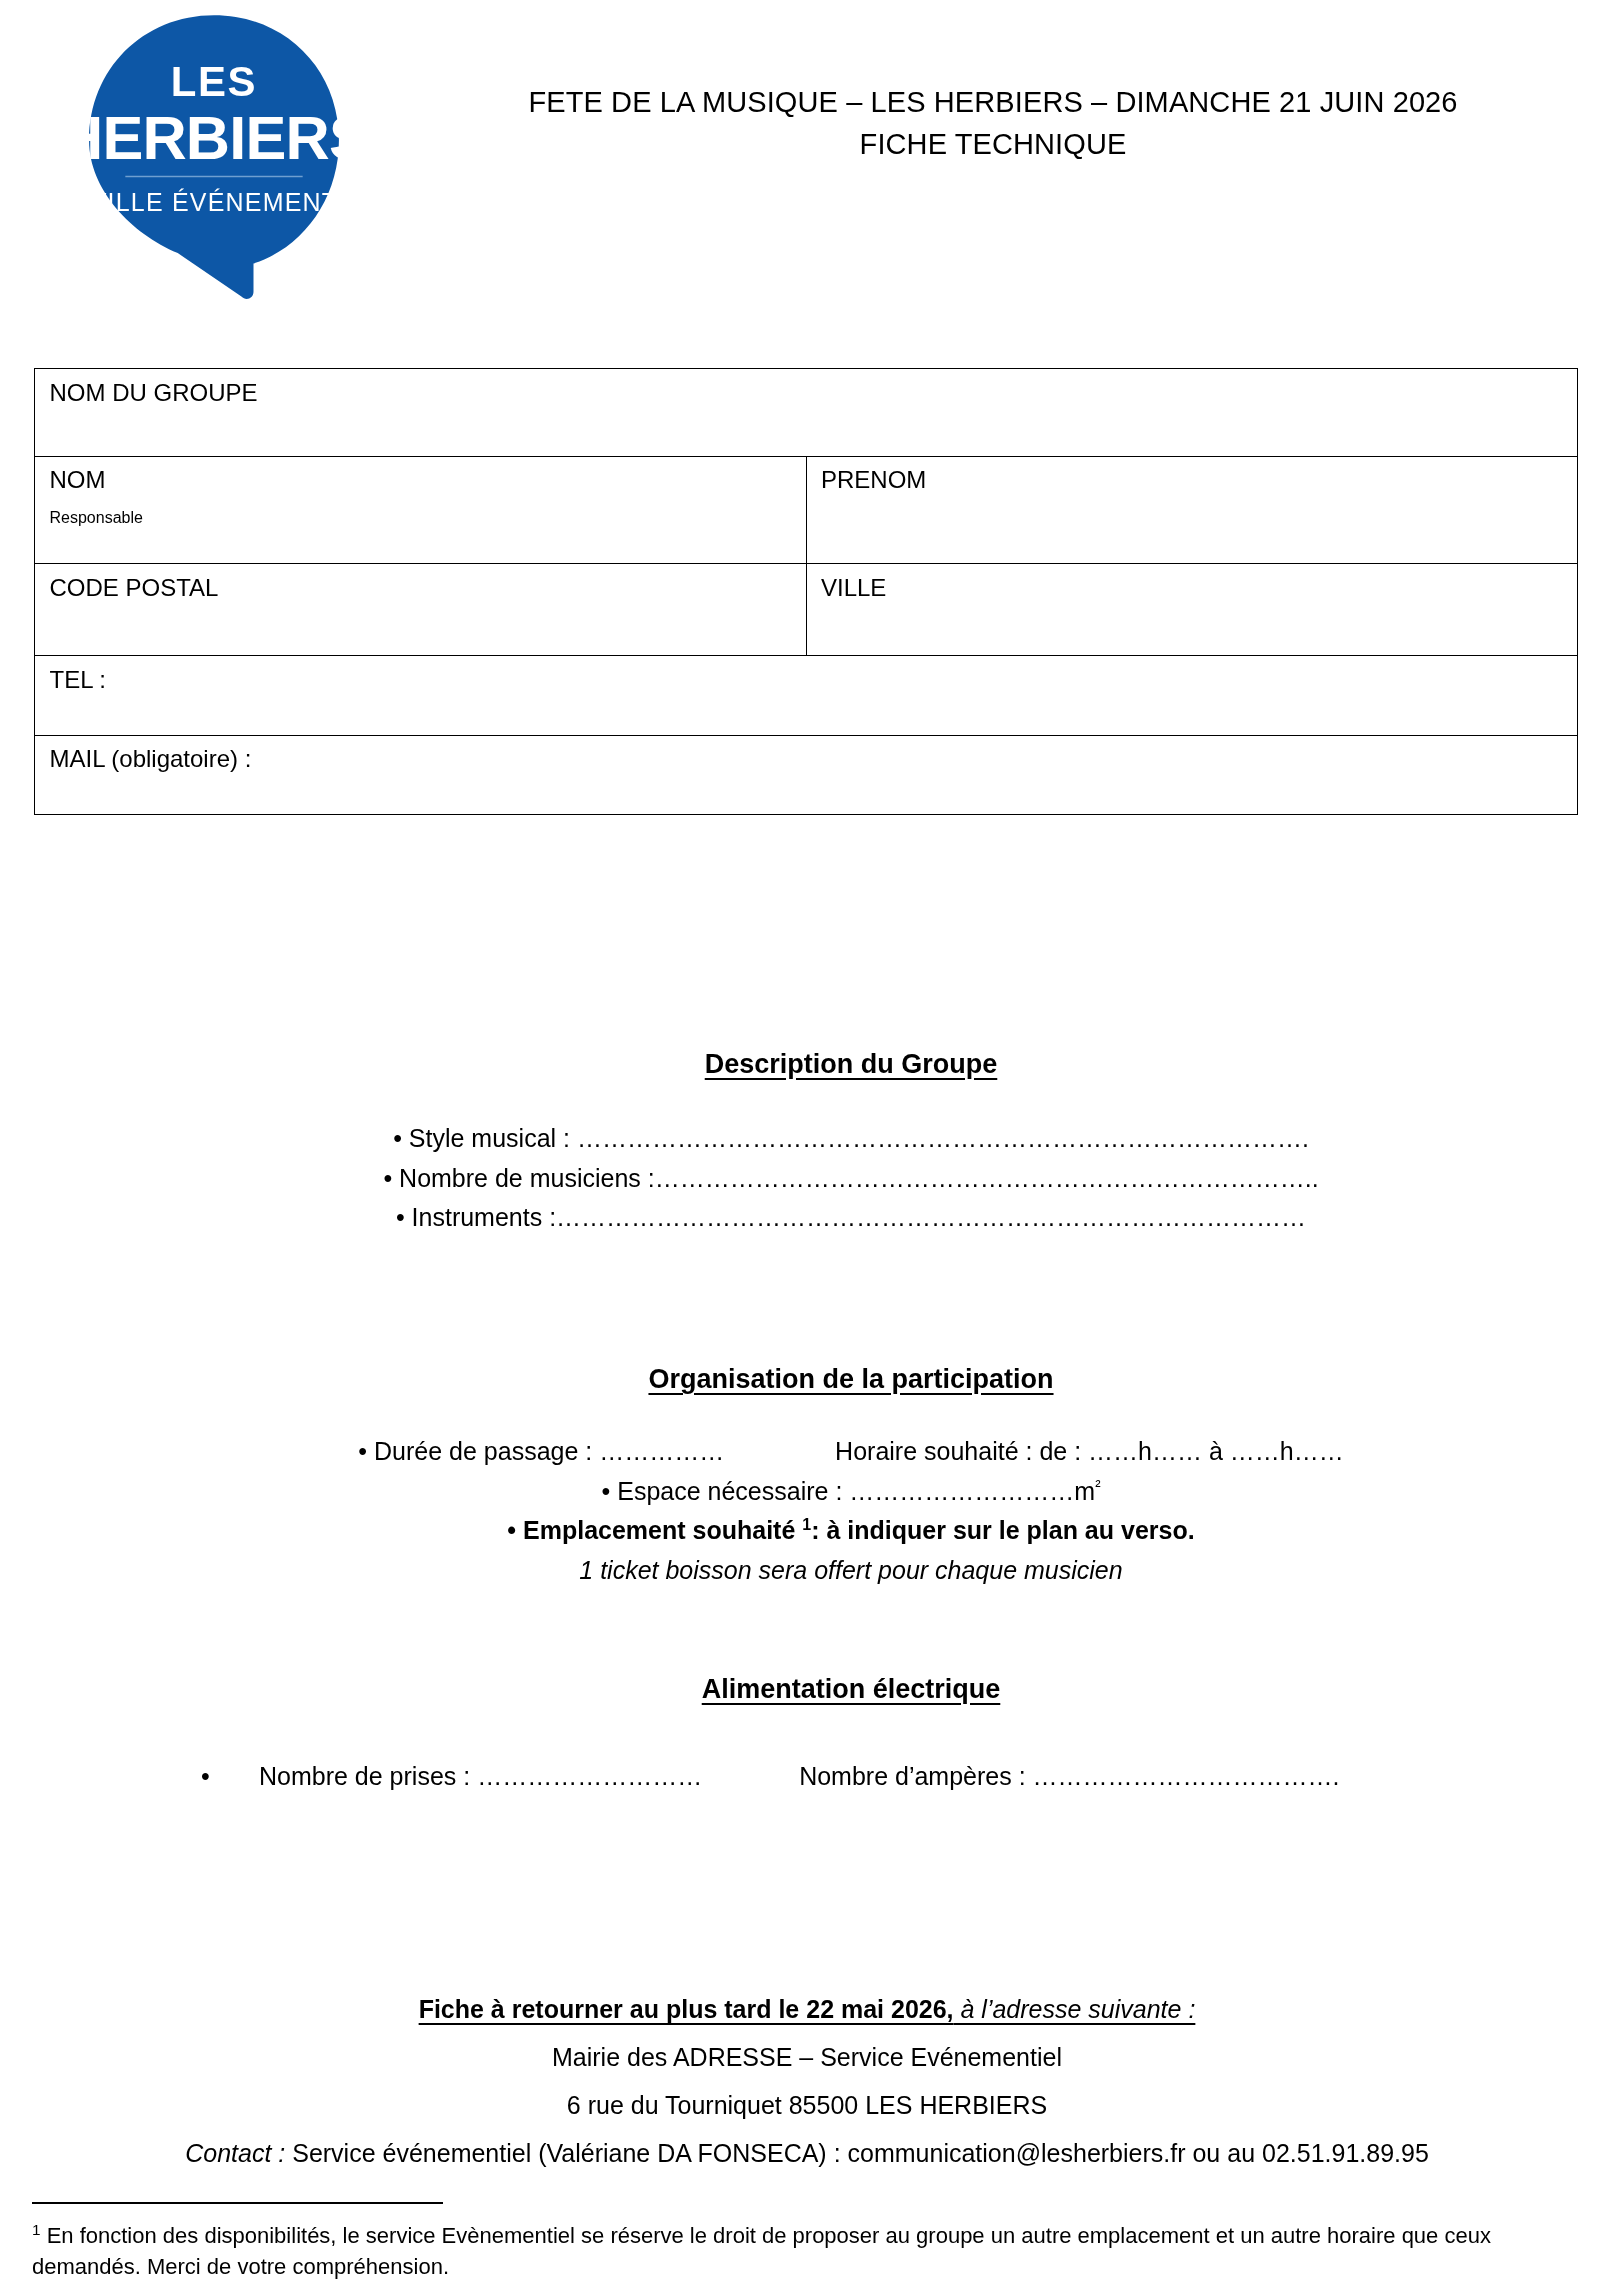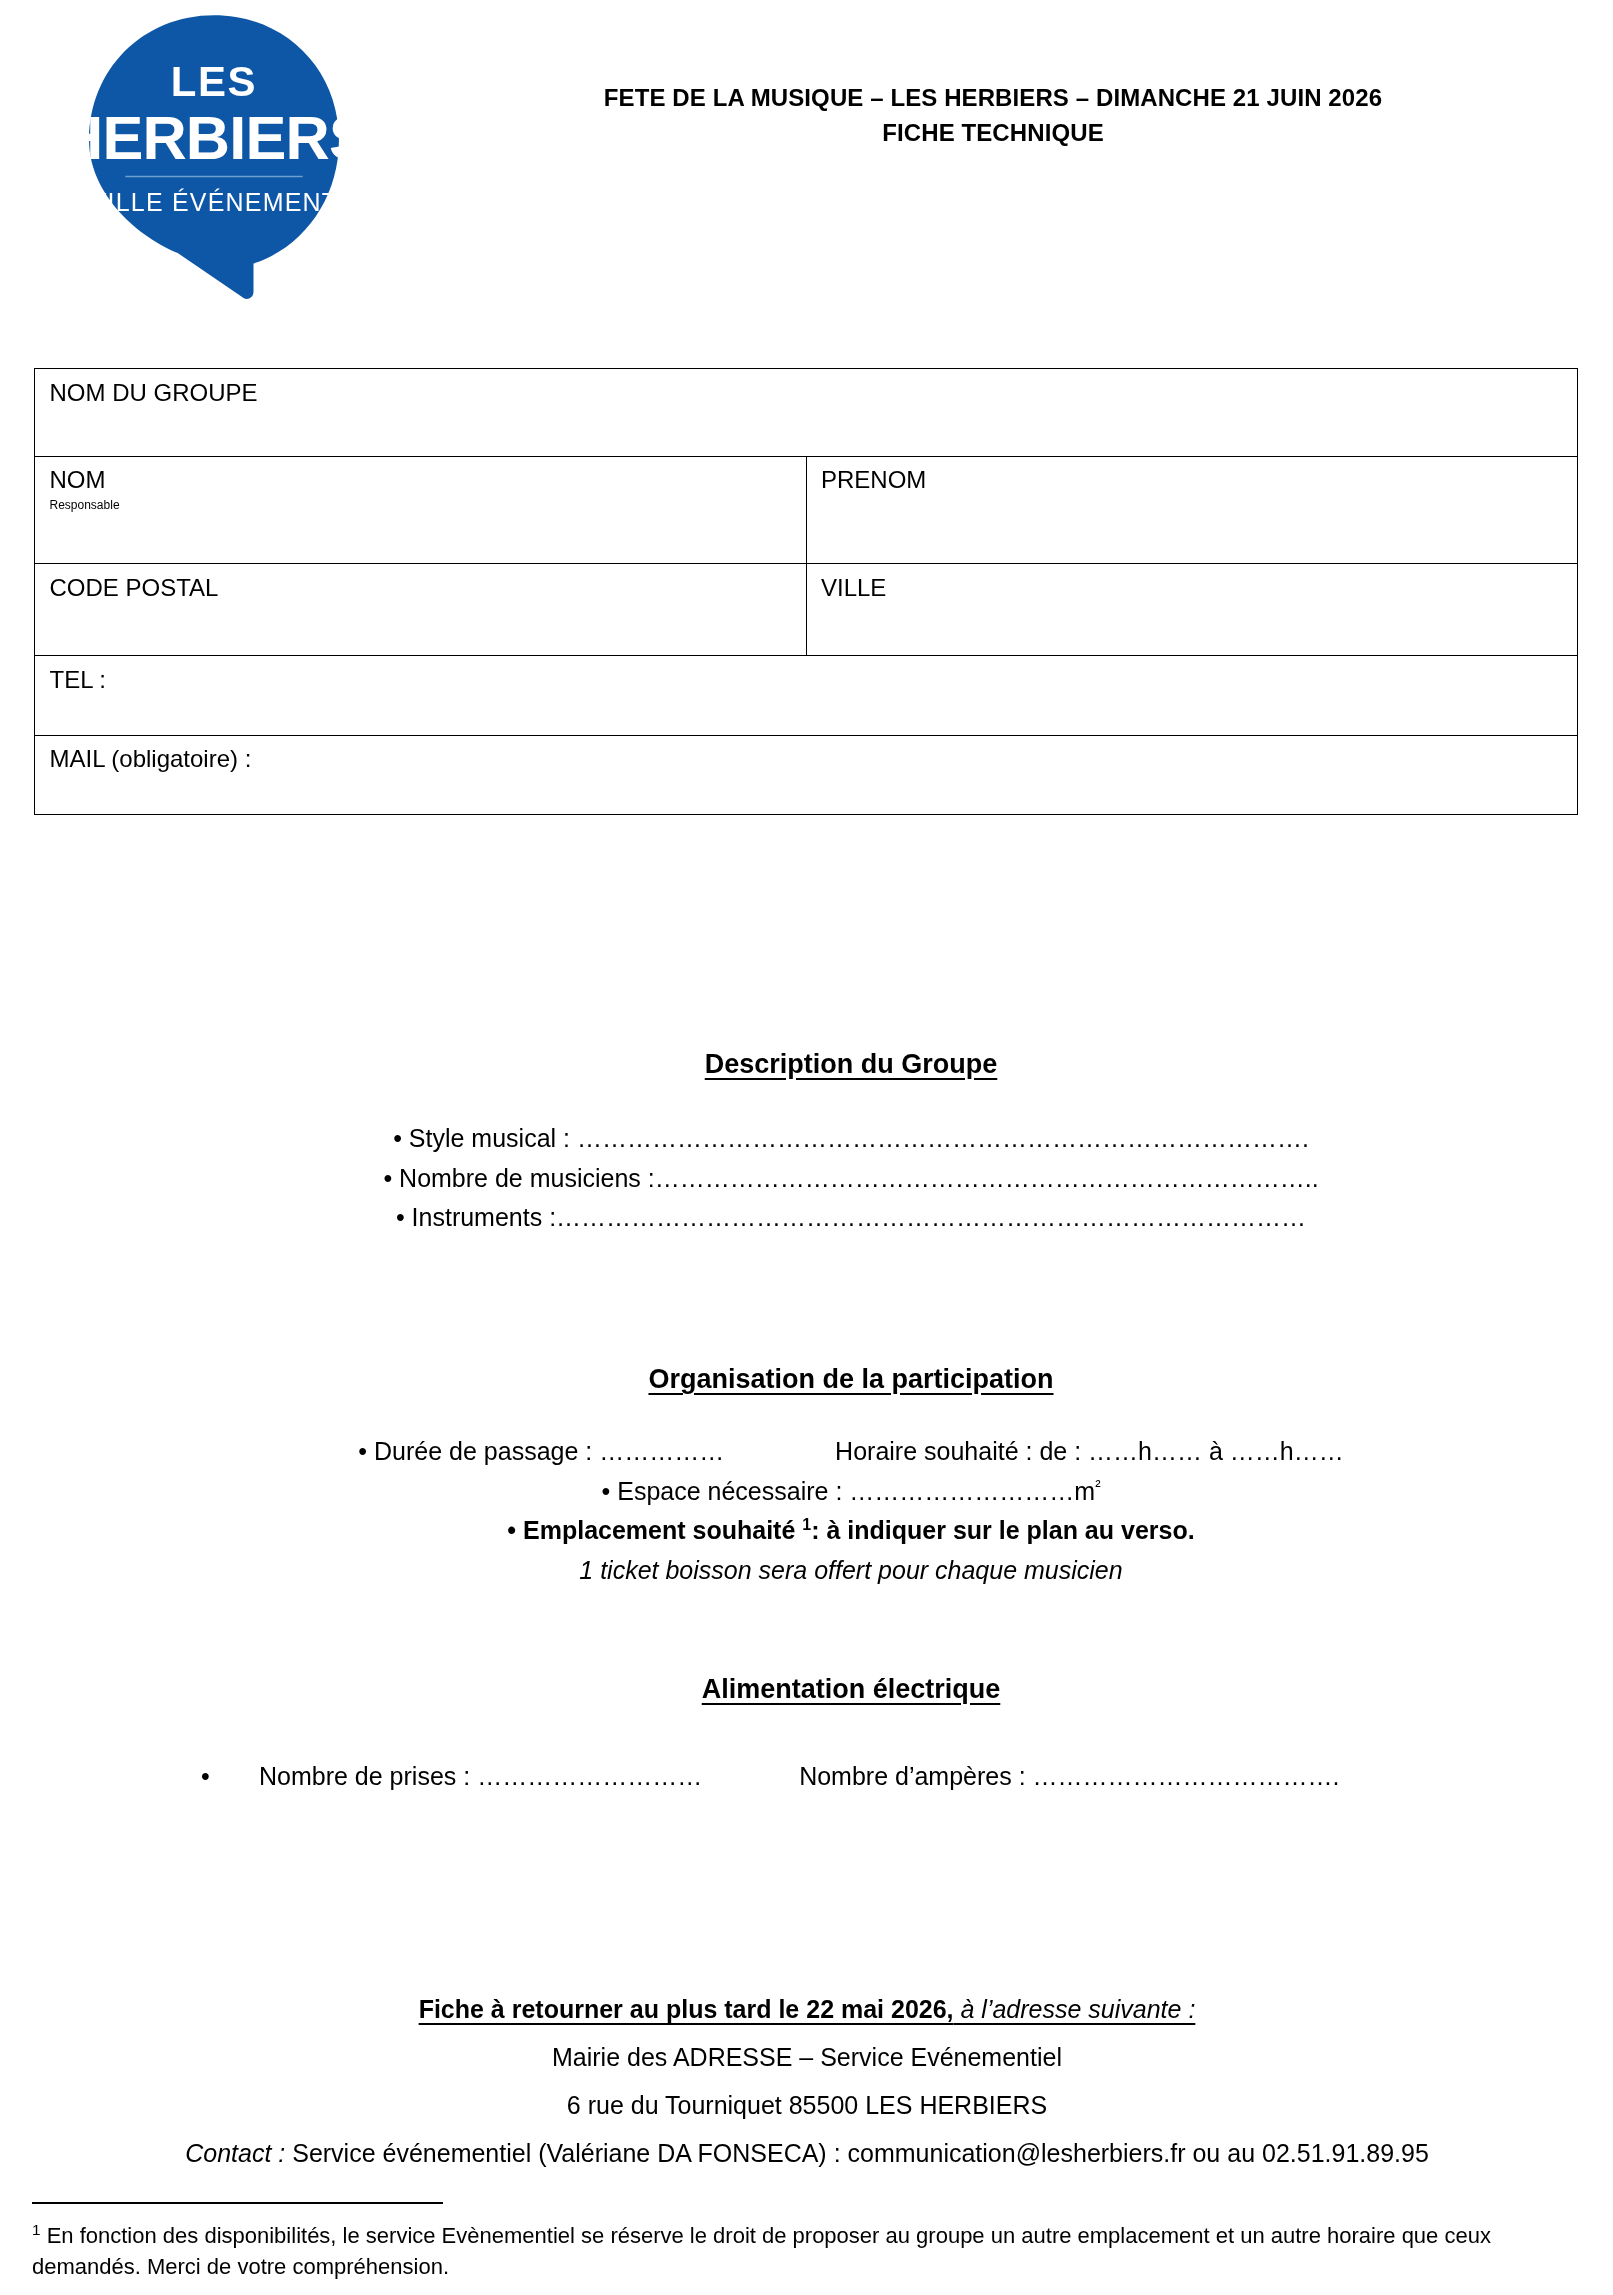--- a/index.html
+++ b/index.html
@@ -41,22 +41,22 @@
   .logo svg { display: block; width: 266px; height: 339px; }
 
   .title-block {
     position: absolute;
     left: 420px;
     top: 81px;
     width: 1146px;
     text-align: center;
   }
   .title-line {
-    font-size: 24px;
-    font-weight: bold;
+    font-size: 29px;
+    font-weight: normal;
     letter-spacing: 0.1px;
     line-height: 1.45;
     white-space: nowrap;
   }
 
   
   .form-table {
     position: absolute;
     left: 34px;
     top: 368px;
@@ -67,22 +67,22 @@
   .form-table td {
     border: 1.6px solid #000000;
     padding: 9.7px 14.5px 0 14.5px;
     vertical-align: top;
     font-size: 24px;
     line-height: 1.18;
   }
   .cell-label { display: block; }
   .cell-sub {
     display: block;
-    font-size: 12px;
-    margin-top: 3px;
+    font-size: 16px;
+    margin-top: 14px;
   }
   .row-groupe td { height: 77px; }
   .row-nom td { height: 97px; }
   .row-adresse td { height: 129px; }
   .row-cp td { height: 81px; }
   .row-tel td { height: 69px; }
   .row-mail td { height: 69px; }
 
   
   .section {

